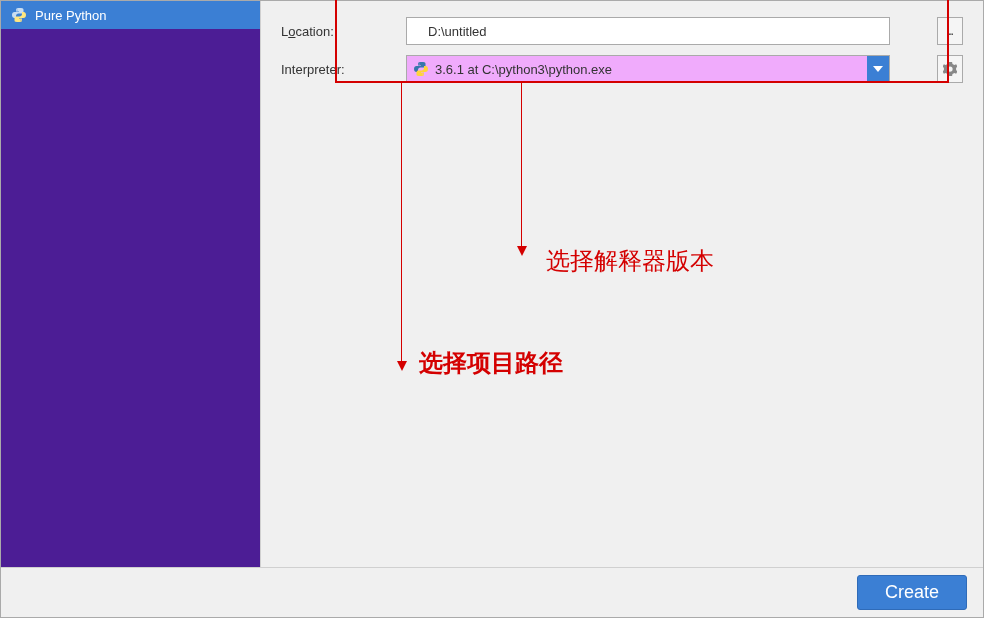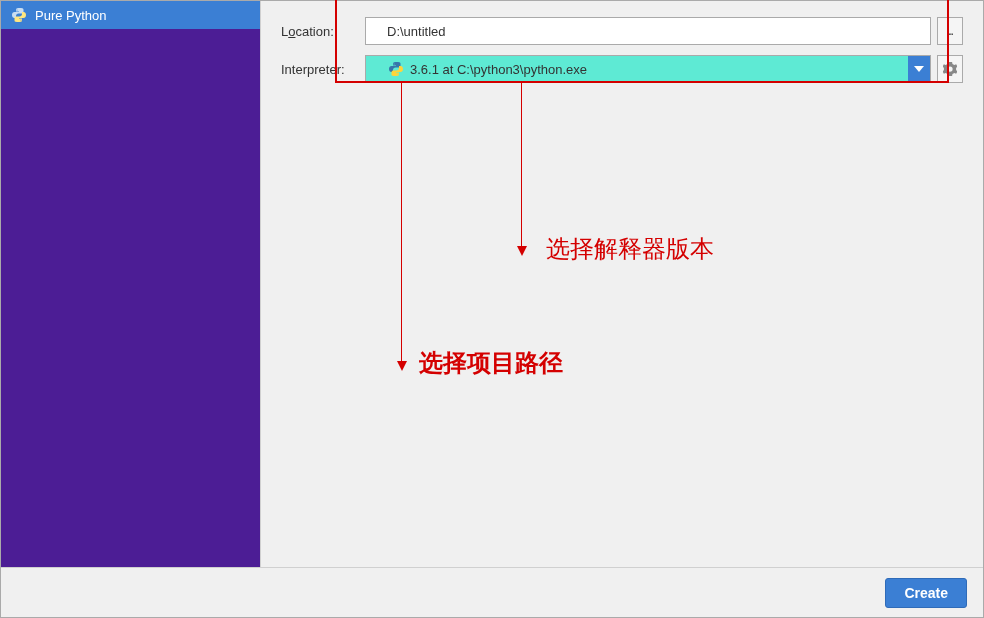--- a/index.html
+++ b/index.html
@@ -76,20 +76,21 @@
     .main {
       flex: 1;
       background: #f0f0f0;
       position: relative;
       padding: 16px 20px;
     }
     .form-row {
       display: flex;
       align-items: center;
       margin-bottom: 10px;
+      gap: 41px;
     }
     .form-label {
       width: 84px;
       color: #333;
     }
     .underline { text-decoration: underline; }
     .text-input {
       flex: 1;
       height: 28px;
       border: 1px solid #aaa;
@@ -109,24 +110,24 @@
       align-items: center;
       justify-content: center;
       cursor: pointer;
       font-size: 12px;
       letter-spacing: -2px;
     }
     .combo {
       flex: 1;
       height: 28px;
       border: 1px solid #aaa;
-      background: #5eead4;
-      display: flex;
-      align-items: center;
-      padding: 0 0 0 22px;
+      background: #f0abfc;
+      display: flex;
+      align-items: center;
+      padding: 0 0 0 6px;
       cursor: pointer;
     }
     .combo .py-icon {
       width: 16px; height: 16px;
       margin-right: 6px;
       display: flex;
       align-items: center;
     }
     .combo .combo-text { flex: 1; color: #333; }
     .combo .combo-arrow {
@@ -154,24 +155,23 @@
       display: flex;
       align-items: center;
       justify-content: flex-end;
       padding: 0 16px;
     }
     .create-btn {
       background: #3b7fd4;
       color: #fff;
       border: 1px solid #2f6bb8;
       border-radius: 3px;
-      padding: 6px 18px;
-      font-size: 14px;
-      cursor: pointer;
-      font-weight: bold;
+      padding: 6px 27px;
+      font-size: 18px;
+      cursor: pointer;
     }
     
     .annot {
       position: absolute;
       pointer-events: none;
     }
     .annot-box {
       border: 2px solid #d40000;
     }
     .annot-text {
@@ -251,21 +251,21 @@
       </div>
 
       <div class="annot annot-box" style="left:74px; top:-4px; width:614px; height:86px;"></div>
 
       <div class="annot-line" style="left:140px; top:82px; width:1px; height:280px;"></div>
       <div class="annot-arrowhead" style="left:135.5px; top:360px;"></div>
       <div class="annot annot-text" style="left:158px; top:346px;font-weight:bold;">选择项目路径</div>
 
       <div class="annot-line" style="left:260px; top:82px; width:1px; height:165px;"></div>
       <div class="annot-arrowhead" style="left:255.5px; top:245px;"></div>
-      <div class="annot annot-text" style="left:285px; top:232px;">选择解释器版本</div>
+      <div class="annot annot-text" style="left:285px; top:244px;">选择解释器版本</div>
 
     </div>
 
   </div>
 
   <div class="footer">
     <button class="create-btn">Create</button>
   </div>
 
 </div>

